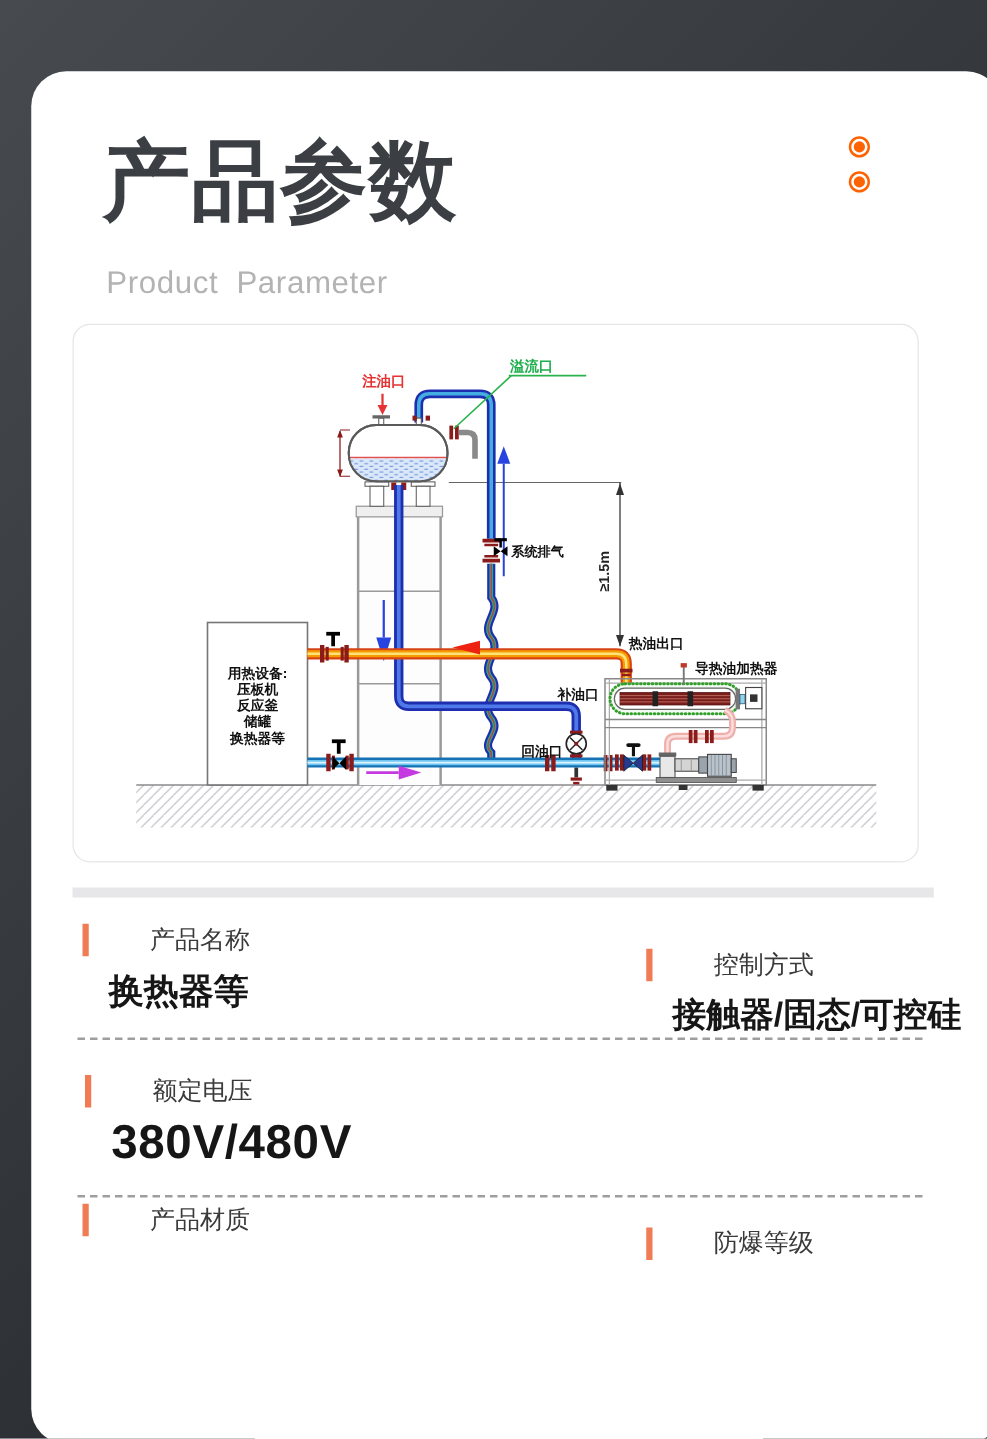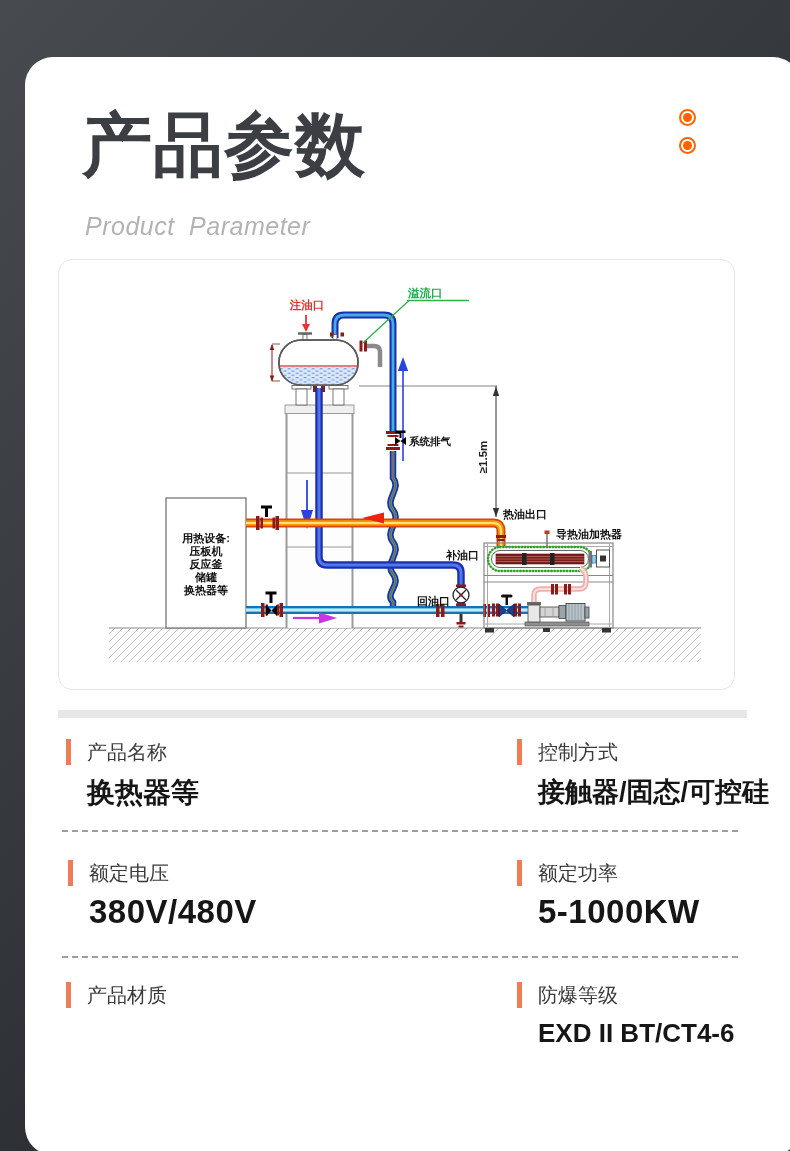--- a/index.html
+++ b/index.html
@@ -11,41 +11,41 @@
   *{margin:0;padding:0;box-sizing:border-box;}
   body{width:790px;height:1151px;font-family:"Liberation Sans","DejaVu Sans",sans-serif;}
   .page{position:relative;width:790px;height:1151px;overflow:hidden;
         background:linear-gradient(135deg,var(--bg-top) 0%,#34383d 45%,var(--bg-bottom) 100%);}
   .card{position:absolute;left:25px;top:25px;width:776px;height:1098px;
         background:var(--card);border-radius:28px;margin-top:32px;}
   
   .title{position:absolute;left:57px;top:52px;font-size:70px;font-weight:900;
          color:var(--title-color);letter-spacing:1px;line-height:1.05;}
   .subtitle{position:absolute;left:60px;top:155px;font-size:25px;color:var(--subtitle-color);
-            letter-spacing:.5px;word-spacing:7px;font-style:italic;}
+            letter-spacing:.5px;word-spacing:7px;}
   .dot{position:absolute;width:17px;height:17px;border:2px solid var(--dot);border-radius:50%;
        display:flex;align-items:center;justify-content:center;background:#fff;}
   .dot i{display:block;width:9px;height:9px;border-radius:50%;background:var(--dot);}
   .dot1{left:654px;top:52px;} .dot2{left:654px;top:80px;}
   
   .diagram-box{position:absolute;left:33px;top:202px;width:677px;height:431px;
                border:1px solid #e5e5e8;border-radius:14px;overflow:hidden;background:#fff;}
   .band{position:absolute;left:33px;top:653px;width:689px;height:8px;background:#e7e7e9;}
   
   .param{position:absolute;}
-  .p-head{display:flex;align-items:flex-start;}
+  .p-head{display:flex;align-items:flex-start;gap:33px;}
   .p-bar{width:5px;height:26px;background:var(--accent-bar);margin-right:16px;flex:none;}
   .p-label{font-size:20px;color:var(--label-color);line-height:26px;}
   .p-value{margin-left:21px;margin-top:9px;font-weight:bold;color:var(--value-color);}
   .v-r1l{font-size:28px;} .v-r1r{font-size:27px;}
-  .v-r2{font-size:33px;margin-top:7px;letter-spacing:.5px;}
+  .v-r2{font-size:38px;margin-top:7px;letter-spacing:.5px;}
   .v-r3{font-size:26px;line-height:1.24;}
-  .pos-l1{left:41px;top:682px;} .pos-r1{left:492px;top:682px;}
+  .pos-l1{left:41px;top:682px;} .pos-r1{left:492px;top:702px;}
   .pos-l2{left:43px;top:803px;} .pos-r2{left:492px;top:803px;}
-  .pos-l3{left:41px;top:925px;} .pos-r3{left:492px;top:925px;}
+  .pos-l3{left:41px;top:906px;} .pos-r3{left:492px;top:925px;}
   .dash{position:absolute;left:37px;width:676px;height:0;border-top:2px dashed #9e9e9e;}
   .dash1{top:773px;} .dash2{top:899px;}
   svg text{font-family:"Liberation Sans","DejaVu Sans",sans-serif;}
 </style>
 </head>
 <body>
 
 <div class="page">
   <div class="card">
 
@@ -320,38 +320,30 @@
 
     <div class="dash dash1"></div>
 
     <div class="param pos-l2">
       <div class="p-head">
         <span class="p-bar"></span>
         <span class="p-label">额定电压</span>
       </div>
       <div class="p-value v-r2">380V/480V</div>
     </div>
-    <div class="param pos-r2">
-      <div class="p-head">
-        <span class="p-bar"></span>
-        <span class="p-label">额定功率</span>
-      </div>
-      <div class="p-value v-r2">5-1000KW</div>
-    </div>
 
     <div class="dash dash2"></div>
 
     <div class="param pos-l3">
       <div class="p-head">
         <span class="p-bar"></span>
         <span class="p-label">产品材质</span>
       </div>
     </div>
     <div class="param pos-r3">
       <div class="p-head">
         <span class="p-bar"></span>
         <span class="p-label">防爆等级</span>
       </div>
-      <div class="p-value v-r3">EXD II BT/CT4-6</div>
     </div>
 
   </div>
 </div>
 
 </body></html>

